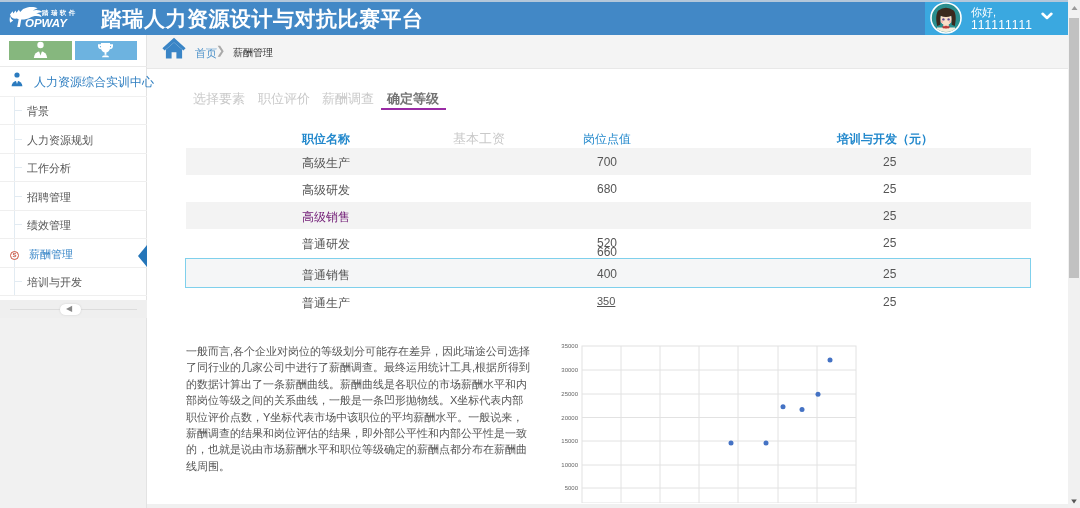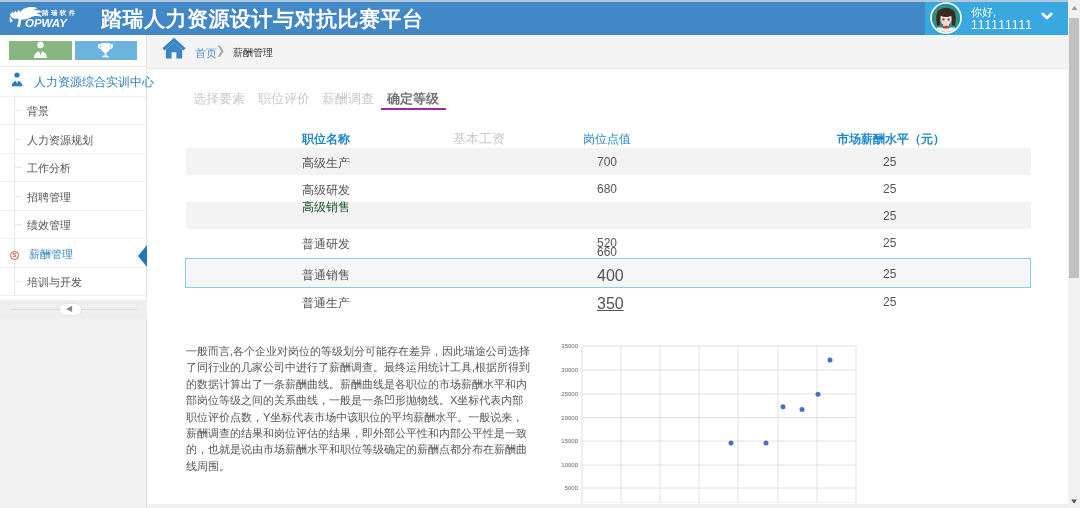--- a/index.html
+++ b/index.html
@@ -129,47 +129,47 @@
 
 <div class="abs" style="left:193px;top:90px;font-size:13px;color:#c9c9c9;">选择要素</div>
 <div class="abs" style="left:258px;top:90px;font-size:13px;color:#c9c9c9;">职位评价</div>
 <div class="abs" style="left:322px;top:90px;font-size:13px;color:#c9c9c9;">薪酬调查</div>
 <div class="abs" style="left:387px;top:90px;font-size:13px;font-weight:bold;color:#737373;">确定等级</div>
 <div class="abs" style="left:381px;top:108px;width:65px;height:2px;background:#9a2ba5;"></div>
 <div class="abs" style="left:453px;top:90px;font-size:13px;color:#c9c9c9;margin-top:40px;">基本工资</div>
 
 <div class="abs" style="left:302px;top:131px;font-size:12px;font-weight:bold;color:#2288cc;">职位名称</div>
 <div class="abs" style="left:583px;top:131px;font-size:12px;font-weight:normal;color:#2288cc;">岗位点值</div>
-<div class="abs" style="left:837px;top:131px;font-size:12px;font-weight:bold;color:#2288cc;">市场薪酬水平（元）</div>
+<div class="abs" style="left:837px;top:131px;font-size:12px;font-weight:bold;color:#2288cc;">培训与开发（元）</div>
 
 <div class="abs" style="left:186px;top:148px;width:845px;height:27px;background:#f3f3f3;"></div>
 <div class="abs" style="left:302px;top:155px;font-size:12px;color:#555;">高级生产</div>
 <div class="abs" style="left:597px;top:155px;font-size:12px;color:#555;">700</div>
 <div class="abs" style="left:883px;top:155px;font-size:12px;color:#555;">25</div>
 
 <div class="abs" style="left:302px;top:182px;font-size:12px;color:#555;">高级研发</div>
 <div class="abs" style="left:597px;top:182px;font-size:12px;color:#555;">680</div>
 <div class="abs" style="left:883px;top:182px;font-size:12px;color:#555;">25</div>
 
 <div class="abs" style="left:186px;top:202px;width:845px;height:27px;background:#f3f3f3;"></div>
-<div class="abs" style="left:302px;top:199px;font-size:12px;color:#14532d;">高级销售</div>
+<div class="abs" style="left:302px;top:209px;font-size:12px;color:#701a75;">高级销售</div>
 <div class="abs" style="left:597px;top:209px;font-size:12px;color:#555;margin-top:36px;">660</div>
 <div class="abs" style="left:883px;top:209px;font-size:12px;color:#555;">25</div>
 
 <div class="abs" style="left:302px;top:236px;font-size:12px;color:#555;">普通研发</div>
 <div class="abs" style="left:597px;top:236px;font-size:12px;color:#555;">520</div>
 <div class="abs" style="left:883px;top:236px;font-size:12px;color:#555;">25</div>
 
 <div class="abs" style="left:185px;top:258px;width:846px;height:30px;background:#f5f6f7;border:1px solid #7fd0ec;"></div>
 <div class="abs" style="left:302px;top:267px;font-size:12px;color:#555;">普通销售</div>
-<div class="abs" style="left:597px;top:267px;font-size:16px;color:#555;">400</div>
+<div class="abs" style="left:597px;top:267px;font-size:12px;color:#555;">400</div>
 <div class="abs" style="left:883px;top:267px;font-size:12px;color:#555;">25</div>
 
 <div class="abs" style="left:302px;top:295px;font-size:12px;color:#555;">普通生产</div>
-<div class="abs" style="left:597px;top:295px;font-size:16px;color:#555;text-decoration:underline;">350</div>
+<div class="abs" style="left:597px;top:295px;font-size:11px;color:#555;text-decoration:underline;">350</div>
 <div class="abs" style="left:883px;top:295px;font-size:12px;color:#555;">25</div>
 
 <div class="abs" style="left:186px;top:343px;width:360px;font-size:11px;line-height:16.4px;color:#555;white-space:nowrap;">一般而言,各个企业对岗位的等级划分可能存在差异，因此瑞途公司选择<br>了同行业的几家公司中进行了薪酬调查。最终运用统计工具,根据所得到<br>的数据计算出了一条薪酬曲线。薪酬曲线是各职位的市场薪酬水平和内<br>部岗位等级之间的关系曲线，一般是一条凹形抛物线。X坐标代表内部<br>职位评价点数，Y坐标代表市场中该职位的平均薪酬水平。一般说来，<br>薪酬调查的结果和岗位评估的结果，即外部公平性和内部公平性是一致<br>的，也就是说由市场薪酬水平和职位等级确定的薪酬点都分布在薪酬曲<br>线周围。</div>
 
 <svg class="abs" style="left:540px;top:340px;" width="330" height="163" viewBox="0 0 330 163">
   <g stroke="#e2e2e2" stroke-width="1" fill="none">
     <rect x="42" y="6" width="274" height="157"></rect>
     <line x1="42" y1="30" x2="316" y2="30"></line>
     <line x1="42" y1="54" x2="316" y2="54"></line>
     <line x1="42" y1="77.5" x2="316" y2="77.5"></line>

